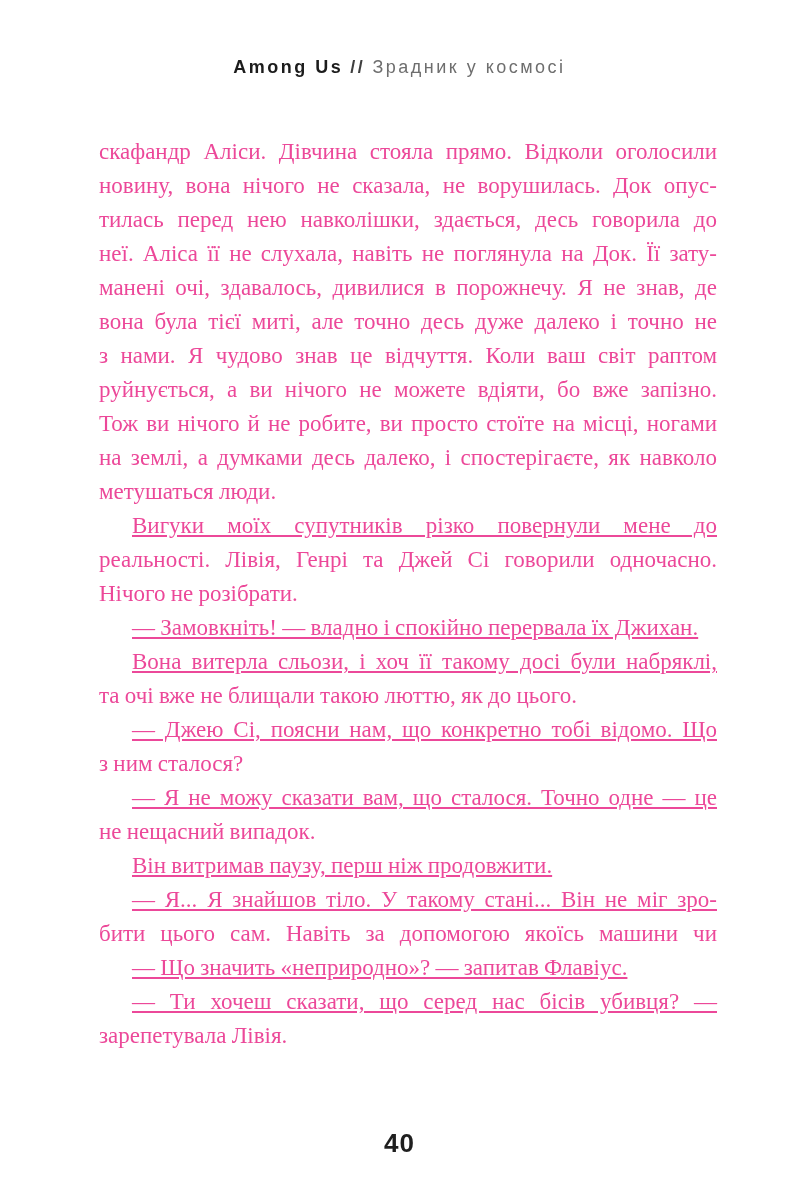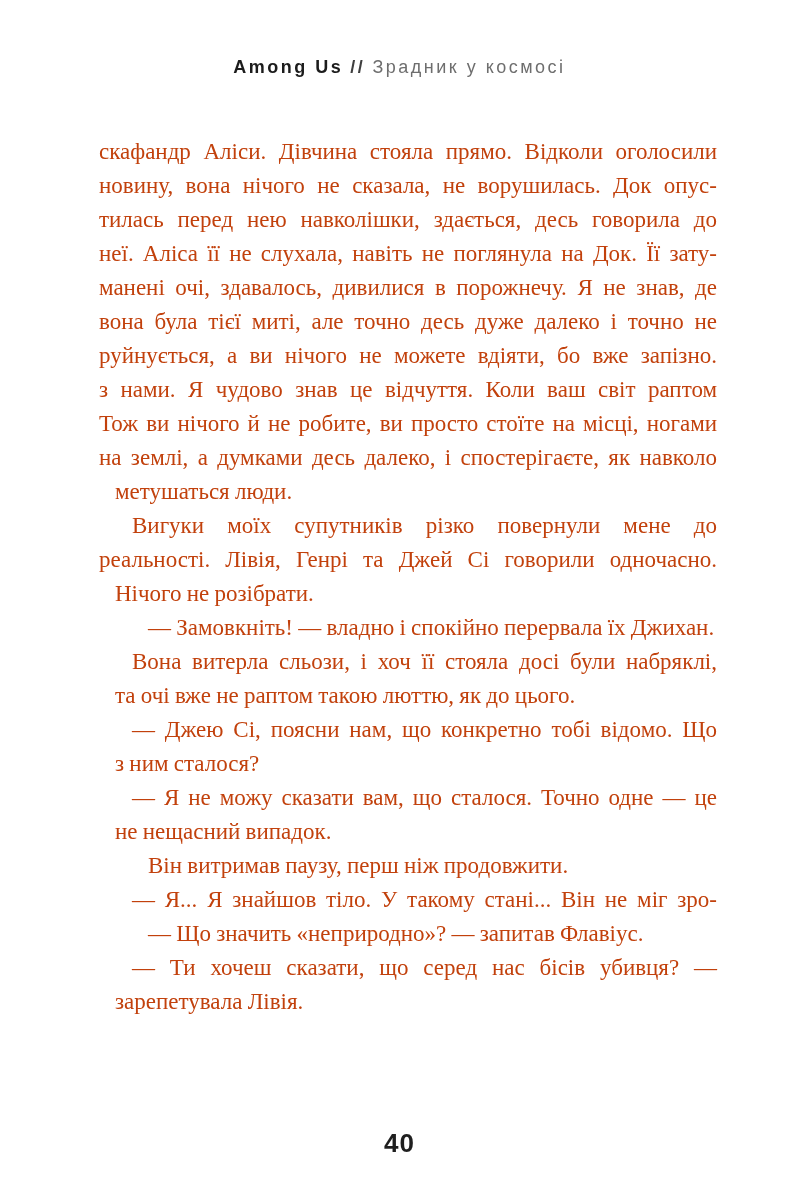--- a/index.html
+++ b/index.html
@@ -40,35 +40,35 @@
     font-weight: 400;
     color: #6e6e6e;
   }
   .text-block {
     position: absolute;
     left: 99px;
     top: 135px;
     width: 618px;
     font-size: 23px;
     line-height: 34px;
-    color: #c2410c;
+    color: #ec4899;
   }
   .line {
     text-align: justify;
     text-align-last: justify;
     word-spacing: -0.5px;
     height: 34px;
     overflow: visible;
   }
   .line.last {
     text-align-last: left;
-    margin-left: 16px;
   }
   .line.indent {
     text-indent: 33px;
+    text-decoration: underline;
   }
   .page-number {
     position: absolute;
     top: 1128px;
     left: 0;
     width: 100%;
     text-align: center;
     font-family: "Liberation Sans", sans-serif;
     font-size: 26px;
     font-weight: 700;
@@ -85,37 +85,38 @@
     <span class="brand">Among Us</span><span class="sep">//</span><span class="title">Зрадник у космосі</span>
   </div>
 
   <div class="text-block">
       <div class="line">скафандр Аліси. Дівчина стояла прямо. Відколи оголосили</div>
       <div class="line">новину, вона нічого не сказала, не ворушилась. Док опус-</div>
       <div class="line">тилась перед нею навколішки, здається, десь говорила до</div>
       <div class="line">неї. Аліса її не слухала, навіть не поглянула на Док. Її зату-</div>
       <div class="line">манені очі, здавалось, дивилися в порожнечу. Я не знав, де</div>
       <div class="line">вона була тієї миті, але точно десь дуже далеко і точно не</div>
+      <div class="line">з нами. Я чудово знав це відчуття. Коли ваш світ раптом</div>
       <div class="line">руйнується, а ви нічого не можете вдіяти, бо вже запізно.</div>
-      <div class="line">з нами. Я чудово знав це відчуття. Коли ваш світ раптом</div>
       <div class="line">Тож ви нічого й не робите, ви просто стоїте на місці, ногами</div>
       <div class="line">на землі, а думками десь далеко, і спостерігаєте, як навколо</div>
       <div class="line last">метушаться люди.</div>
       <div class="line indent">Вигуки моїх супутників різко повернули мене до</div>
       <div class="line">реальності. Лівія, Генрі та Джей Сі говорили одночасно.</div>
       <div class="line last">Нічого не розібрати.</div>
       <div class="line indent last">— Замовкніть! — владно і спокійно перервала їх Джихан.</div>
-      <div class="line indent">Вона витерла сльози, і хоч її стояла досі були набряклі,</div>
-      <div class="line last">та очі вже не раптом такою люттю, як до цього.</div>
+      <div class="line indent">Вона витерла сльози, і хоч її такому досі були набряклі,</div>
+      <div class="line last">та очі вже не блищали такою люттю, як до цього.</div>
       <div class="line indent">— Джею Сі, поясни нам, що конкретно тобі відомо. Що</div>
       <div class="line last">з ним сталося?</div>
       <div class="line indent">— Я не можу сказати вам, що сталося. Точно одне — це</div>
       <div class="line last">не нещасний випадок.</div>
       <div class="line indent last">Він витримав паузу, перш ніж продовжити.</div>
       <div class="line indent">— Я... Я знайшов тіло. У такому стані... Він не міг зро-</div>
+      <div class="line">бити цього сам. Навіть за допомогою якоїсь машини чи</div>
       <div class="line indent last">— Що значить «неприродно»? — запитав Флавіус.</div>
       <div class="line indent">— Ти хочеш сказати, що серед нас бісів убивця? —</div>
       <div class="line last">зарепетувала Лівія.</div>
     </div>
 
   <div class="page-number">40</div>
 
 </div>
 
 </body></html>

